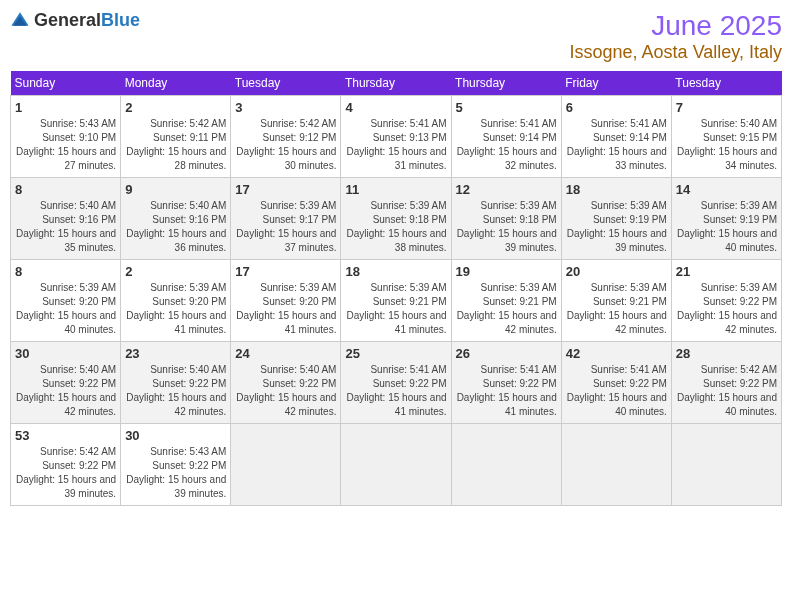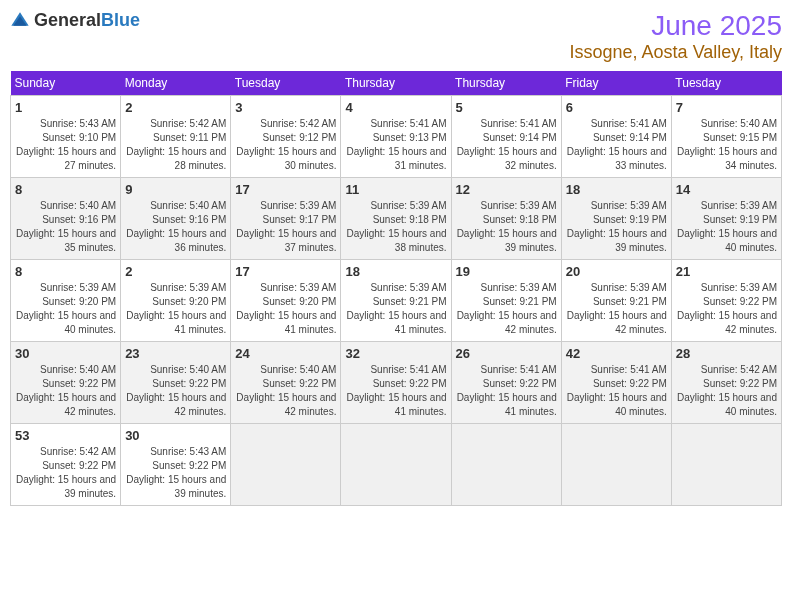--- a/index.html
+++ b/index.html
@@ -222,21 +222,21 @@
         </td>
         <td>
           <span class="day-number">23</span>
           <div class="day-info">Sunrise: 5:40 AM<br>Sunset: 9:22 PM<br>Daylight: 15 hours and 42 minutes.</div>
         </td>
         <td>
           <span class="day-number">24</span>
           <div class="day-info">Sunrise: 5:40 AM<br>Sunset: 9:22 PM<br>Daylight: 15 hours and 42 minutes.</div>
         </td>
         <td>
-          <span class="day-number">32</span>
+          <span class="day-number">25</span>
           <div class="day-info">Sunrise: 5:41 AM<br>Sunset: 9:22 PM<br>Daylight: 15 hours and 41 minutes.</div>
         </td>
         <td>
           <span class="day-number">26</span>
           <div class="day-info">Sunrise: 5:41 AM<br>Sunset: 9:22 PM<br>Daylight: 15 hours and 41 minutes.</div>
         </td>
         <td>
           <span class="day-number">42</span>
           <div class="day-info">Sunrise: 5:41 AM<br>Sunset: 9:22 PM<br>Daylight: 15 hours and 40 minutes.</div>
         </td>

